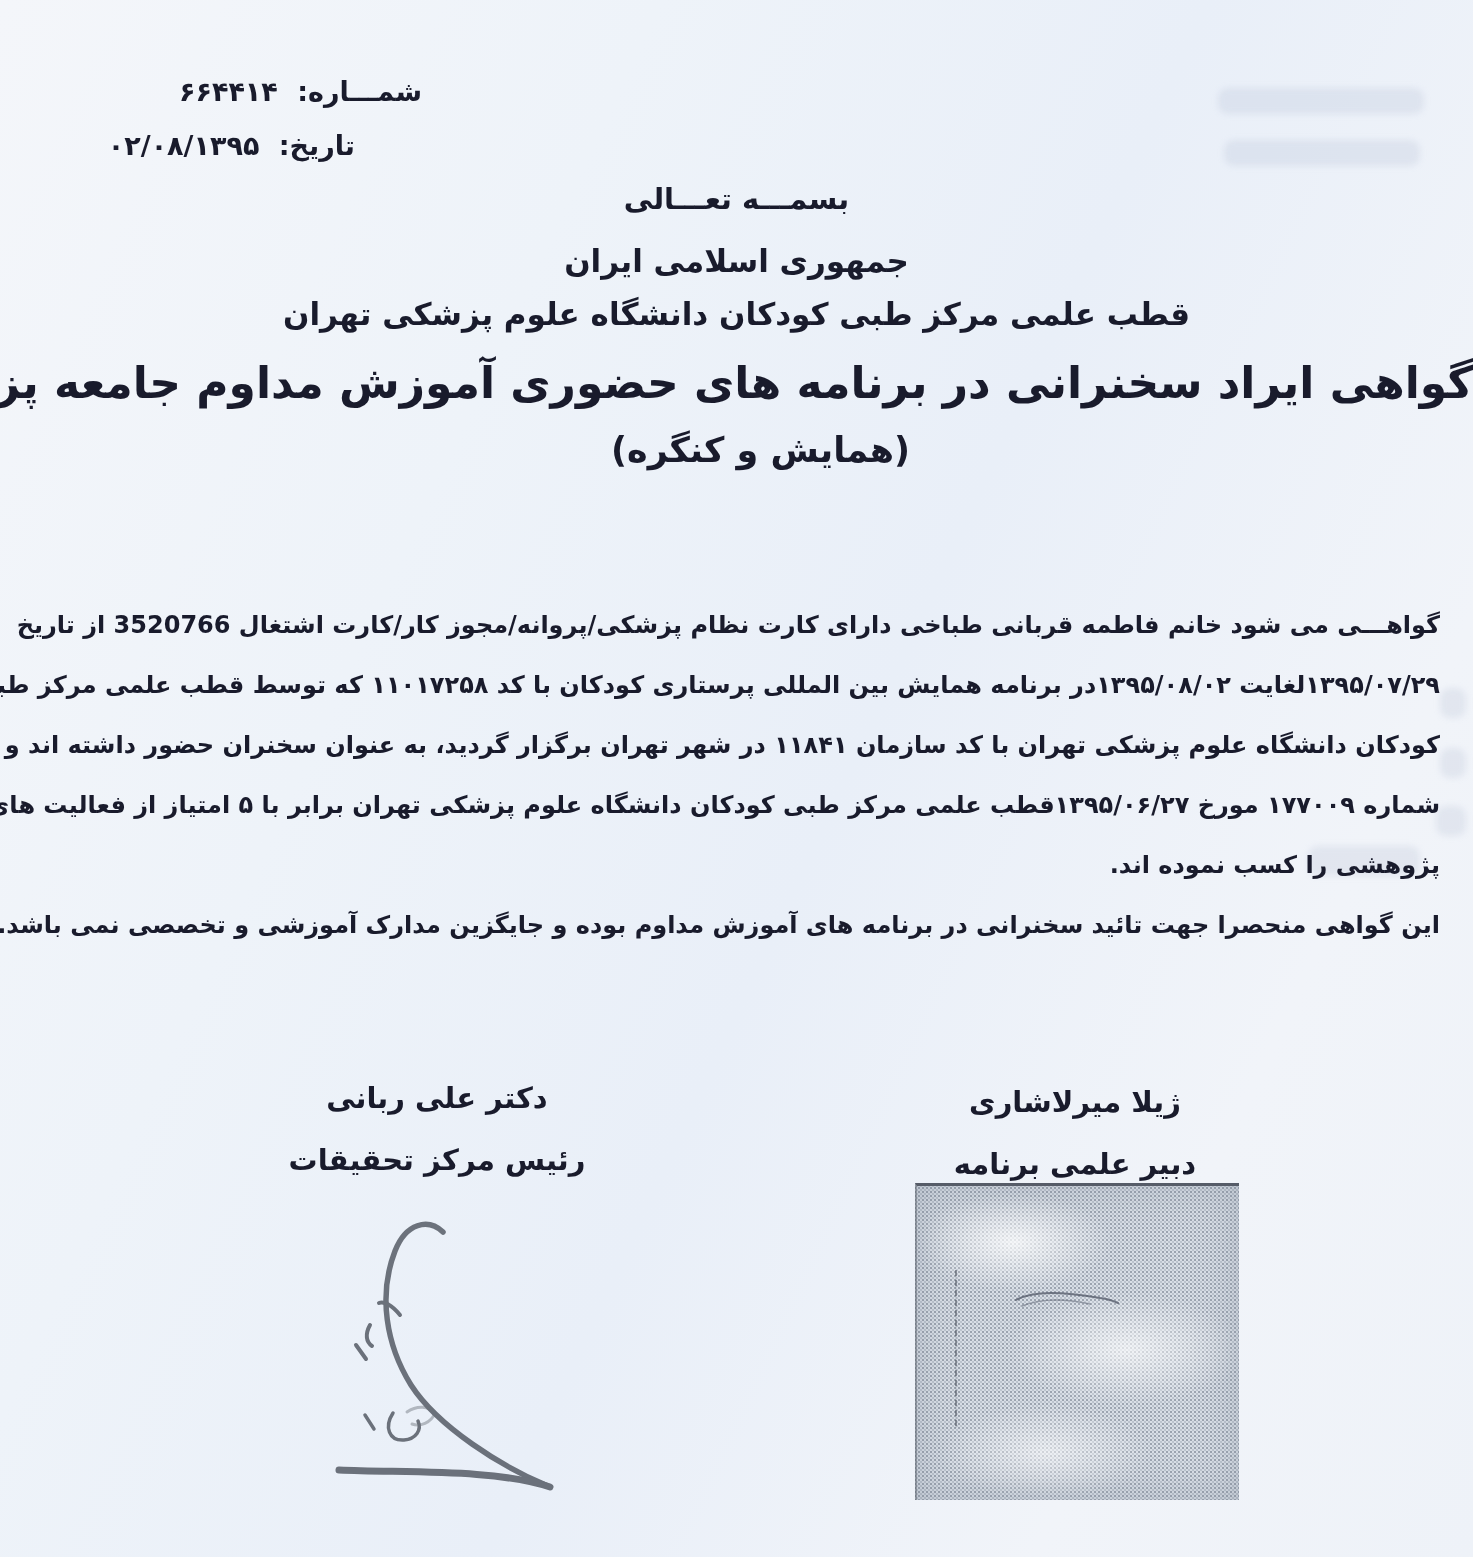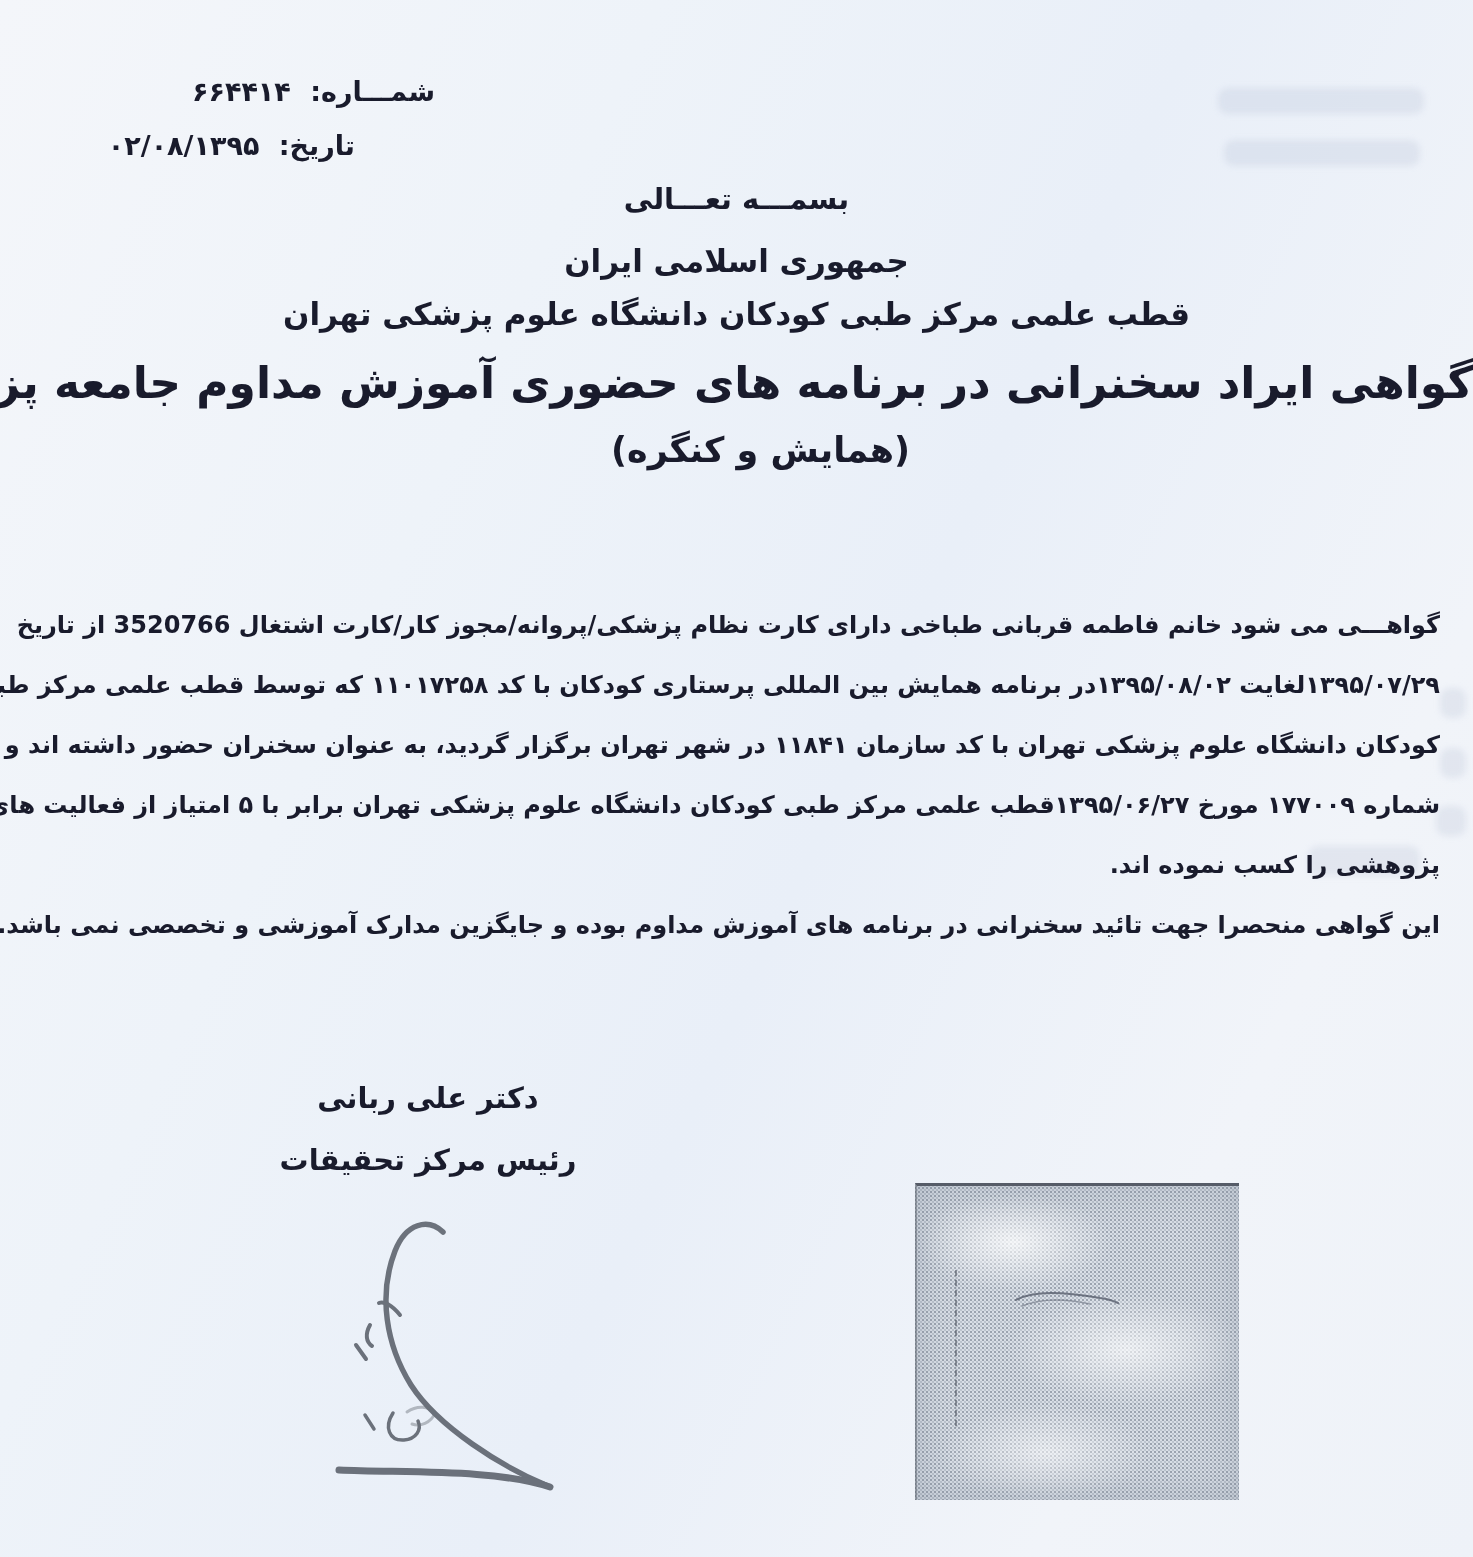--- a/index.html
+++ b/index.html
@@ -14,21 +14,21 @@
     overflow:hidden;
     direction:rtl;
   }
   .hdr-line{
     position:absolute;
     font-weight:bold;
     font-size:27px;
     white-space:nowrap;
     text-align:right;
   }
-  #doc-number{top:76px;left:85px;width:350px;}
+  #doc-number{top:76px;left:72px;width:350px;}
   #doc-date{top:130px;left:50px;width:305px;}
   .hdr-line .val{margin-right:10px;}
 
   .center-line{
     position:absolute;left:0;width:100%;
     text-align:center;font-weight:bold;white-space:nowrap;
   }
   #bismillah{top:182px;font-size:29px;}
   #country{top:243px;font-size:31px;}
   #org{top:296px;font-size:31px;}
@@ -50,21 +50,21 @@
     text-align:right;
     text-align-last:right;
   }
 
   .sig-block{
     position:absolute;width:360px;
     text-align:center;font-weight:bold;font-size:29px;
   }
   .sig-block .sig-row{height:62px;line-height:48px;white-space:nowrap;}
   #sig-right{top:1078px;left:895px;}
-  #sig-left{top:1074px;left:248px;}
+  #sig-left{top:1074px;left:257px;}
 
   
   .stamp{
     position:absolute;
     left:915px;top:1183px;width:322px;height:314px;
     background-color:#d8dee6;
     background-image:
       radial-gradient(140px 70px at 30% 18%, rgba(255,255,255,0.75), rgba(255,255,255,0) 70%),
       radial-gradient(170px 80px at 65% 52%, rgba(255,255,255,0.65), rgba(255,255,255,0) 70%),
       radial-gradient(150px 70px at 40% 85%, rgba(255,255,255,0.55), rgba(255,255,255,0) 70%),
@@ -126,20 +126,24 @@
 
   <div class="body-text">
     <div class="body-line">گواهـــی می شود خانم فاطمه قربانی طباخی دارای کارت نظام پزشکی/پروانه/مجوز کار/کارت اشتغال 3520766 از تاریخ</div>
     <div class="body-line">۱۳۹۵/۰۷/۲۹لغایت ۱۳۹۵/۰۸/۰۲در برنامه همایش بین المللی پرستاری کودکان با کد ۱۱۰۱۷۲۵۸ که توسط قطب علمی مرکز طبی</div>
     <div class="body-line">کودکان دانشگاه علوم پزشکی تهران با کد سازمان ۱۱۸۴۱ در شهر تهران برگزار گردید، به عنوان سخنران حضور داشته اند و با توجه به مجوز</div>
     <div class="body-line">شماره ۱۷۷۰۰۹ مورخ ۱۳۹۵/۰۶/۲۷قطب علمی مرکز طبی کودکان دانشگاه علوم پزشکی تهران برابر با ۵ امتیاز از فعالیت های آموزشی و</div>
     <div class="body-line endline">پژوهشی را کسب نموده اند.</div>
     <div class="body-line endline">این گواهی منحصرا جهت تائید سخنرانی در برنامه های آموزش مداوم بوده و جایگزین مدارک آموزشی و تخصصی نمی باشد.</div>
   </div>
 
+  <div class="sig-block" id="sig-right">
+    <div class="sig-row">ژیلا میرلاشاری</div>
+    <div class="sig-row">دبیر علمی برنامه</div>
+  </div>
   <div class="sig-block" id="sig-left">
     <div class="sig-row">دکتر علی ربانی</div>
     <div class="sig-row">رئیس مرکز تحقیقات</div>
   </div>
 
   <div class="stamp">
     <div class="stamp-inner-line"></div>
     <svg class="stamp-scribble" width="110" height="34" viewBox="0 0 110 34">
       <path d="M4,16 C22,6 52,8 88,14 C96,15 102,17 106,19" fill="none" stroke="#565d6b" stroke-width="2" stroke-linecap="round" opacity="0.8"></path>
       <path d="M10,22 C30,14 55,15 78,20" fill="none" stroke="#6a7180" stroke-width="1.6" stroke-linecap="round" opacity="0.6"></path>

